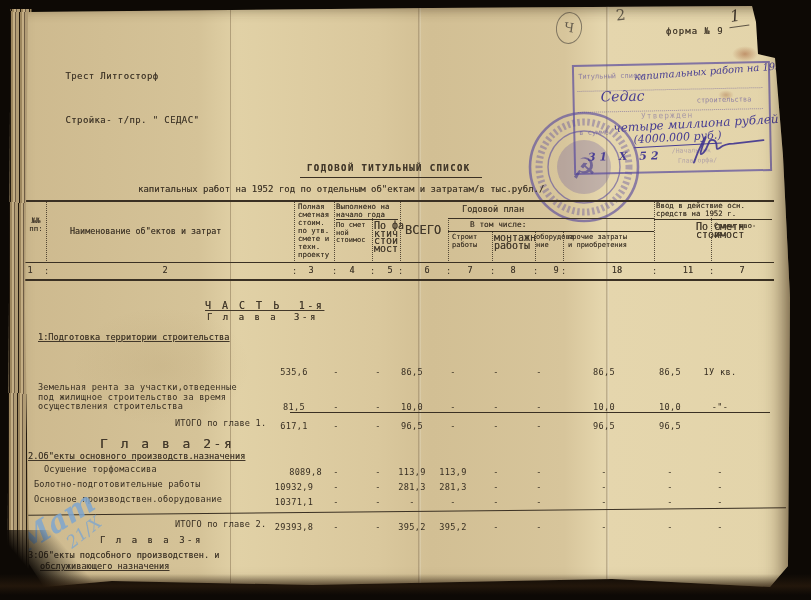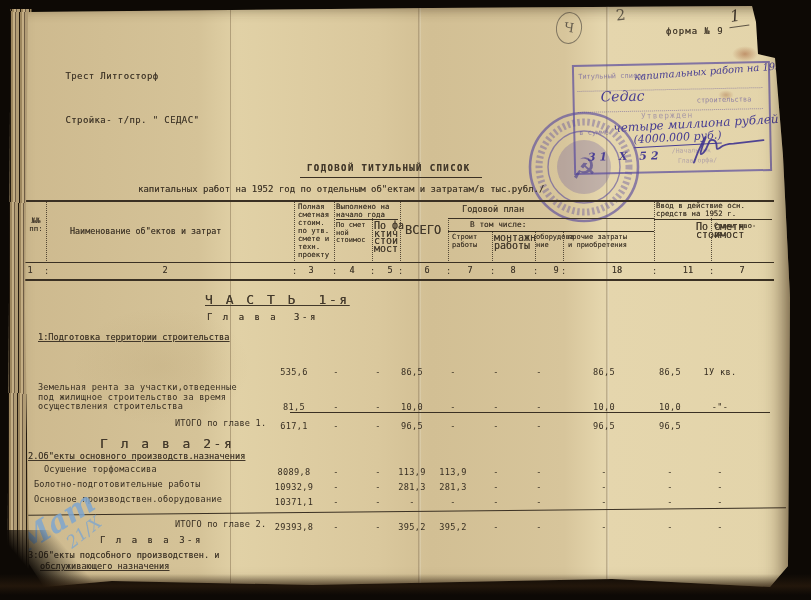--- a/index.html
+++ b/index.html
@@ -197,21 +197,21 @@
   <div class="typed colnum" style="left:397px">6</div>
   <div class="typed colnum" style="left:440px">7</div>
   <div class="typed colnum" style="left:483px">8</div>
   <div class="typed colnum" style="left:526px">9</div>
   <div class="typed colnum" style="left:587px">18</div>
   <div class="typed colnum" style="left:658px">11</div>
   <div class="typed colnum" style="left:712px">7</div>
   <div class="rule" style="left:10px;top:273px;width:752px;height:2px"></div>
 
   <div class="tbody-zone">
-    <div class="typed sec-head u" style="left:193px;top:286px;font-size:13px">Ч А С Т Ь  1-я</div>
+    <div class="typed sec-head u" style="left:193px;top:294px;font-size:10px">Ч А С Т Ь  1-я</div>
     <div class="typed sec-head" style="left:195px;top:306px;font-size:9px">Г л а в а  3-я</div>
     <div class="typed u" style="left:26px;top:326px;font-size:8.6px">1:Подготовка территории строительства</div>
 
     <div class="rule" style="left:278px;top:406px;width:480px;height:1px"></div>
 
     <div class="typed sec-head" style="left:88px;top:430px;font-size:13px">Г л а в а 2-я</div>
     <div class="typed u" style="left:16px;top:445px;font-size:8.6px">2.Об"екты основного производств.назначения</div>
 
     <div class="rule" style="left:14px;top:505px;width:760px;height:1px;transform:rotate(-.55deg)"></div>
 
@@ -253,21 +253,21 @@
         <div class="tcell" style="left: 372px;">96,5</div>
         <div class="tcell" style="left: 413px;">-</div>
         <div class="tcell" style="left: 456px;">-</div>
         <div class="tcell" style="left: 499px;">-</div>
         <div class="tcell" style="left: 564px;">96,5</div>
         <div class="tcell" style="left: 630px;">96,5</div>
         <div class="tcell" style="left: 680px;"></div>
       </div>
       <div class="trow" style="top: 459px; height: 12px;">
         <div class="tlabel" style="left: 32px;">Осушение торфомассива</div>
-        <div class="tcell" style="left: 254px;">8089,8</div>
+        <div class="tcell" style="left: 254px; text-align: right;">8089,8</div>
         <div class="tcell" style="left: 296px;">-</div>
         <div class="tcell" style="left: 338px;">-</div>
         <div class="tcell" style="left: 372px;">113,9</div>
         <div class="tcell" style="left: 413px;">113,9</div>
         <div class="tcell" style="left: 456px;">-</div>
         <div class="tcell" style="left: 499px;">-</div>
         <div class="tcell" style="left: 564px;">-</div>
         <div class="tcell" style="left: 630px;">-</div>
         <div class="tcell" style="left: 680px;">-</div>
       </div>

